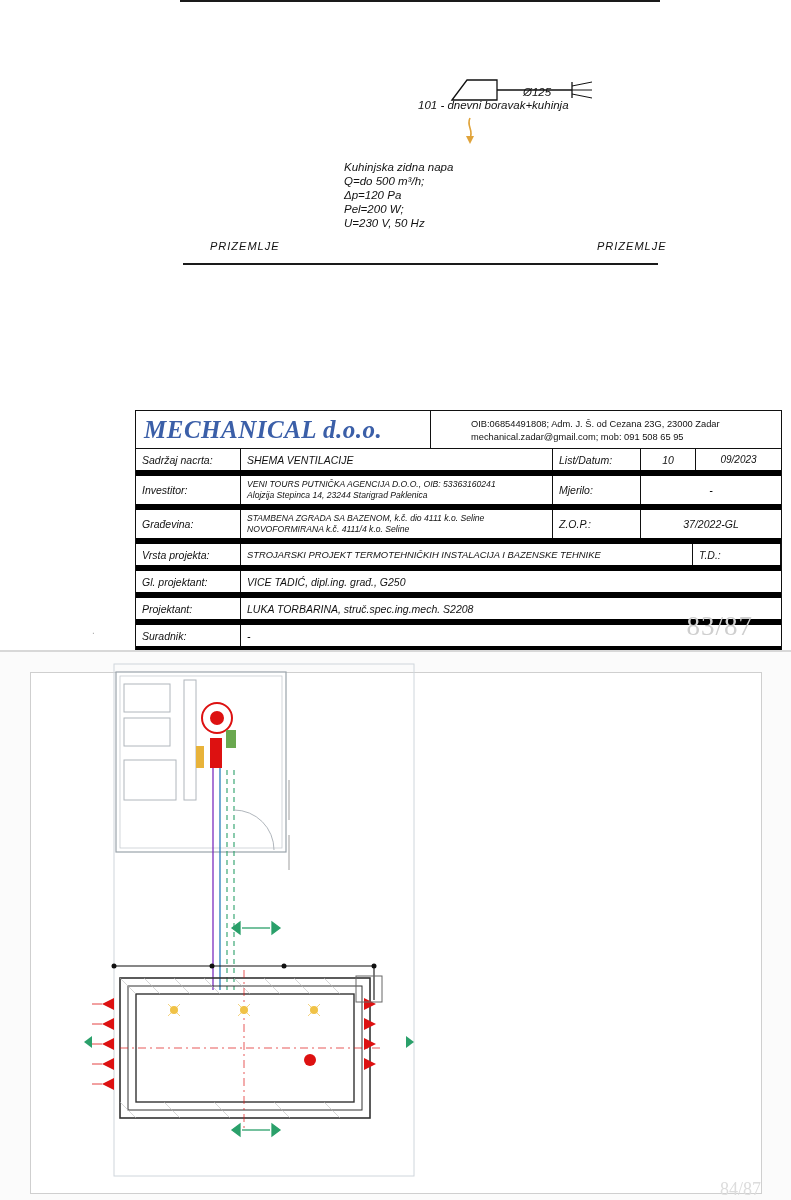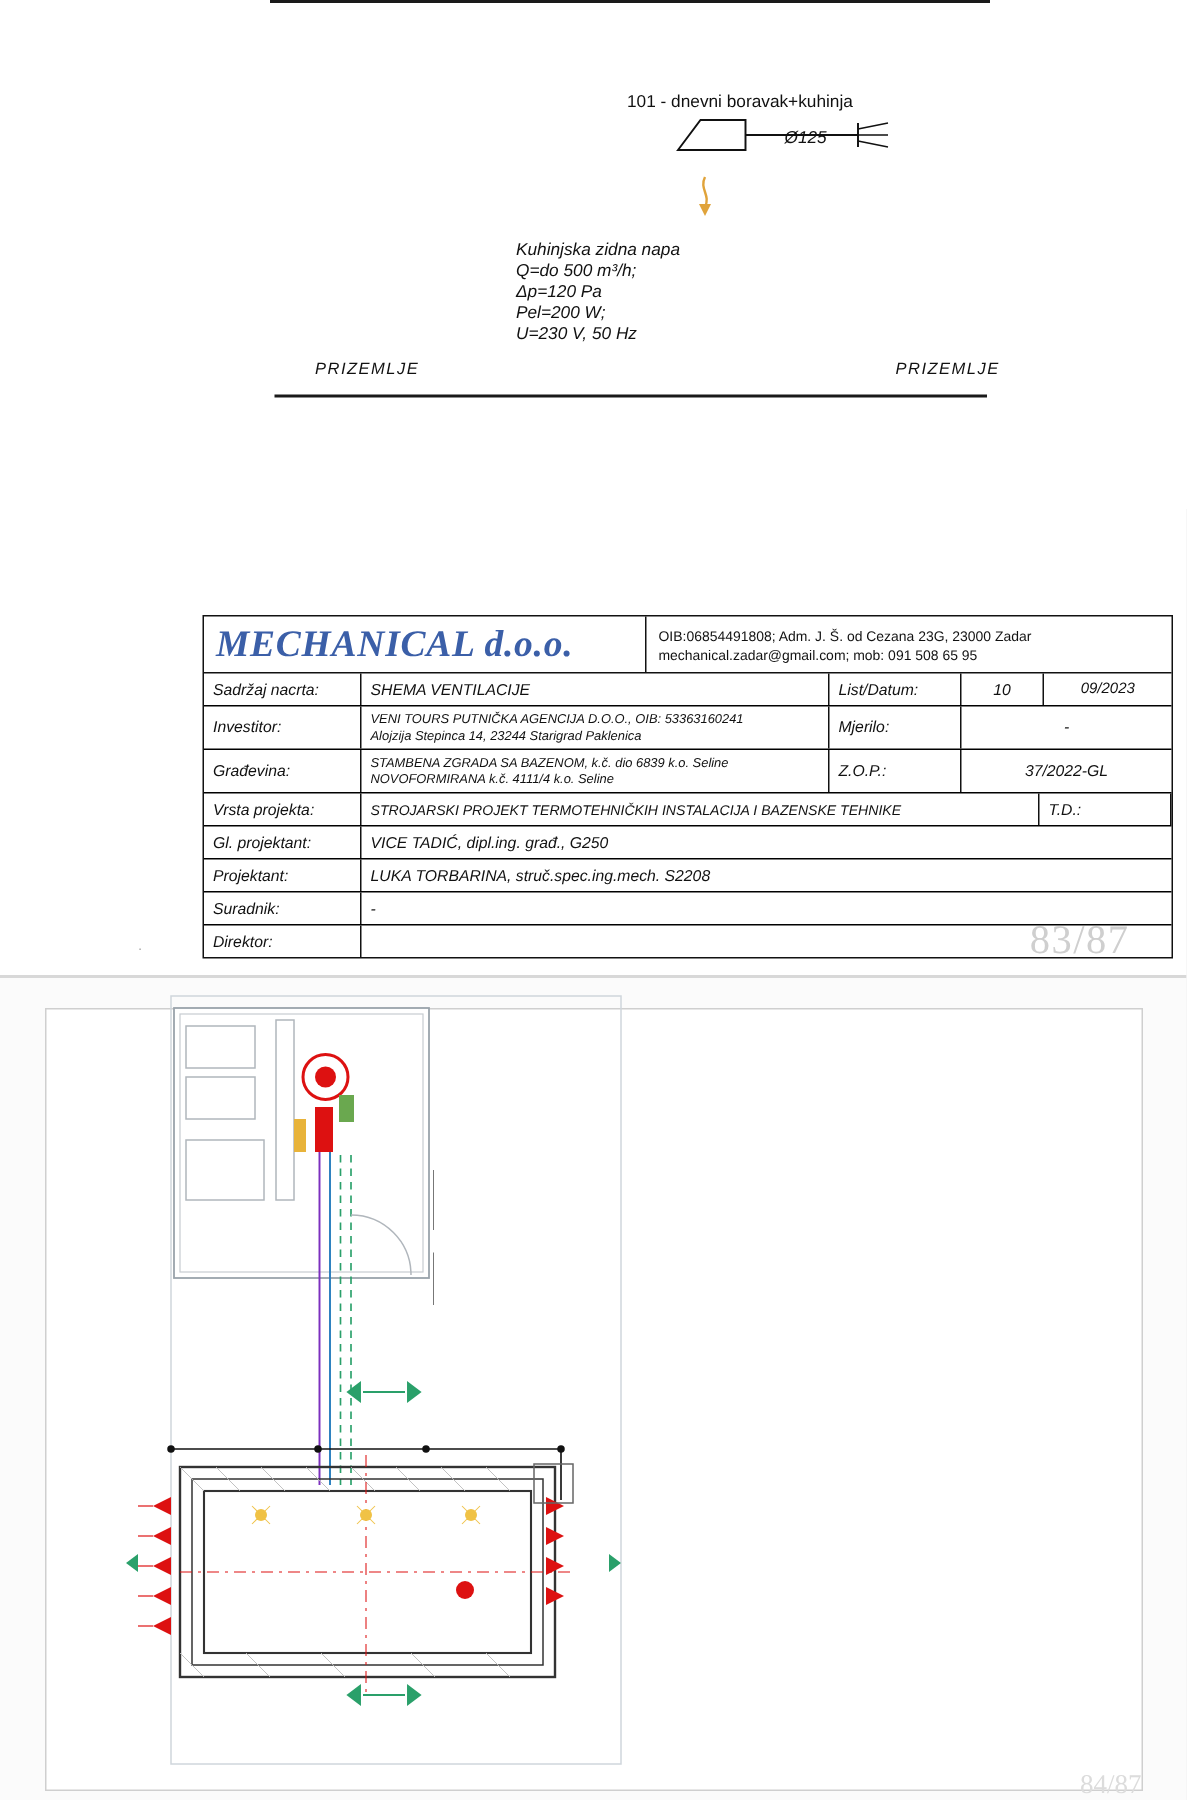--- a/index.html
+++ b/index.html
@@ -3,36 +3,36 @@
 <meta charset="utf-8">
 <style>
   html,body{margin:0;padding:0;background:#f2f2f2;}
   body{width:791px;height:1200px;font-family:"Liberation Sans",sans-serif;}
   .page{position:relative;width:791px;background:#ffffff;overflow:hidden;}
   .page1{height:650px;}
   .page2{height:550px;background:#fbfbfb;border-top:2px solid #d8d8d8;}
 
   
   .topline{position:absolute;left:180px;top:0;width:480px;height:2px;background:#1a1a1a;}
-  .lbl{position:absolute;color:#111;}
+  .lbl{position:absolute;font-style:italic;color:#111;margin-top:37px;}
   .duct-label{font-size:11.5px;}
   .hood-block{position:absolute;left:344px;top:116px;font-style:italic;font-size:11.5px;line-height:14px;color:#111;margin-top:44px;}
   .d125{position:absolute;left:523px;top:86px;font-style:italic;font-size:11.5px;color:#111;}
   .prizemlje-l{position:absolute;left:210px;top:240px;font-style:italic;font-size:11px;letter-spacing:1px;color:#111;}
   .prizemlje-r{position:absolute;left:597px;top:240px;font-style:italic;font-size:11px;letter-spacing:1px;color:#111;}
   .bottomline{position:absolute;left:183px;top:263px;width:475px;height:2px;background:#1a1a1a;}
   .svg-draw{position:absolute;left:0;top:0;}
 
   
   .titleblock{position:absolute;left:135px;top:410px;width:645px;border:1.6px solid #111;background:#fff;}
-  .tb-head{display:flex;border-bottom:1.2px solid #111;}
+  .tb-head{display:flex;border-bottom:1.2px solid #111;gap:32px;}
   .tb-logo{width:295px;padding:6px 8px 4px 8px;box-sizing:border-box;border-right:1.2px solid #111;}
   .tb-logo .brand{font-family:"Liberation Serif",serif;font-weight:bold;font-style:italic;font-size:25px;color:#3b5fa8;letter-spacing:0.5px;line-height:1.05;}
   .tb-contact{flex:1;padding:7px 6px 4px 8px;font-size:9.3px;line-height:13px;color:#111;}
-  .tb-row{display:flex;border-bottom:1px solid #000000;min-height:21px;}
+  .tb-row{display:flex;border-bottom:6px solid #000000;min-height:21px;}
   .tb-row:last-child{border-bottom:none;}
   .c-label{width:105px;box-sizing:border-box;padding:3px 6px;font-style:italic;font-size:10.5px;color:#111;border-right:1px solid #111;display:flex;align-items:center;}
   .c-val{flex:1;box-sizing:border-box;padding:3px 6px;font-style:italic;font-size:10.5px;color:#111;display:flex;align-items:center;}
   .c-val.small{font-size:8.6px;line-height:11px;display:block;padding-top:3px;}
   .c-val.brd{border-right:1px solid #111;}
   .c-lab2{width:88px;box-sizing:border-box;padding:3px 6px;font-style:italic;font-size:10.5px;color:#111;border-left:1px solid #111;border-right:1px solid #111;display:flex;align-items:center;}
   .c-v2{width:55px;box-sizing:border-box;padding:3px 6px;font-style:italic;font-size:10.5px;color:#111;display:flex;align-items:center;justify-content:center;border-right:1px solid #111;}
   .c-v3{width:85px;box-sizing:border-box;padding:3px 6px;font-style:italic;font-size:10px;color:#111;display:flex;align-items:center;justify-content:center;}
   .c-v-wide{width:140px;box-sizing:border-box;padding:3px 6px;font-style:italic;font-size:10.5px;color:#111;display:flex;align-items:center;justify-content:center;}
   .pagenum{position:absolute;right:38px;bottom:8px;font-family:"Liberation Serif",serif;font-size:27px;color:#cfcfcf;letter-spacing:1px;}
@@ -106,21 +106,21 @@
         <div>VENI TOURS PUTNIČKA AGENCIJA D.O.O., OIB: 53363160241</div>
         <div>Alojzija Stepinca 14, 23244 Starigrad Paklenica</div>
       </div>
       <div class="c-lab2" style="border-left:none;">Mjerilo:</div>
       <div class="c-v-wide">-</div>
     </div>
 
     <div class="tb-row">
       <div class="c-label">Građevina:</div>
       <div class="c-val small brd">
-        <div>STAMBENA ZGRADA SA BAZENOM, k.č. dio 6839 k.o. Seline</div>
+        <div>STAMBENA ZGRADA SA BAZENOM, k.č. dio 4111 k.o. Seline</div>
         <div>NOVOFORMIRANA  k.č. 4111/4 k.o. Seline</div>
       </div>
       <div class="c-lab2" style="border-left:none;">Z.O.P.:</div>
       <div class="c-v-wide">37/2022-GL</div>
     </div>
 
     <div class="tb-row">
       <div class="c-label">Vrsta projekta:</div>
       <div class="c-val brd" style="font-size:9.4px;">STROJARSKI PROJEKT TERMOTEHNIČKIH INSTALACIJA I BAZENSKE TEHNIKE</div>
       <div class="c-lab2" style="border-left:none;">T.D.:</div>

